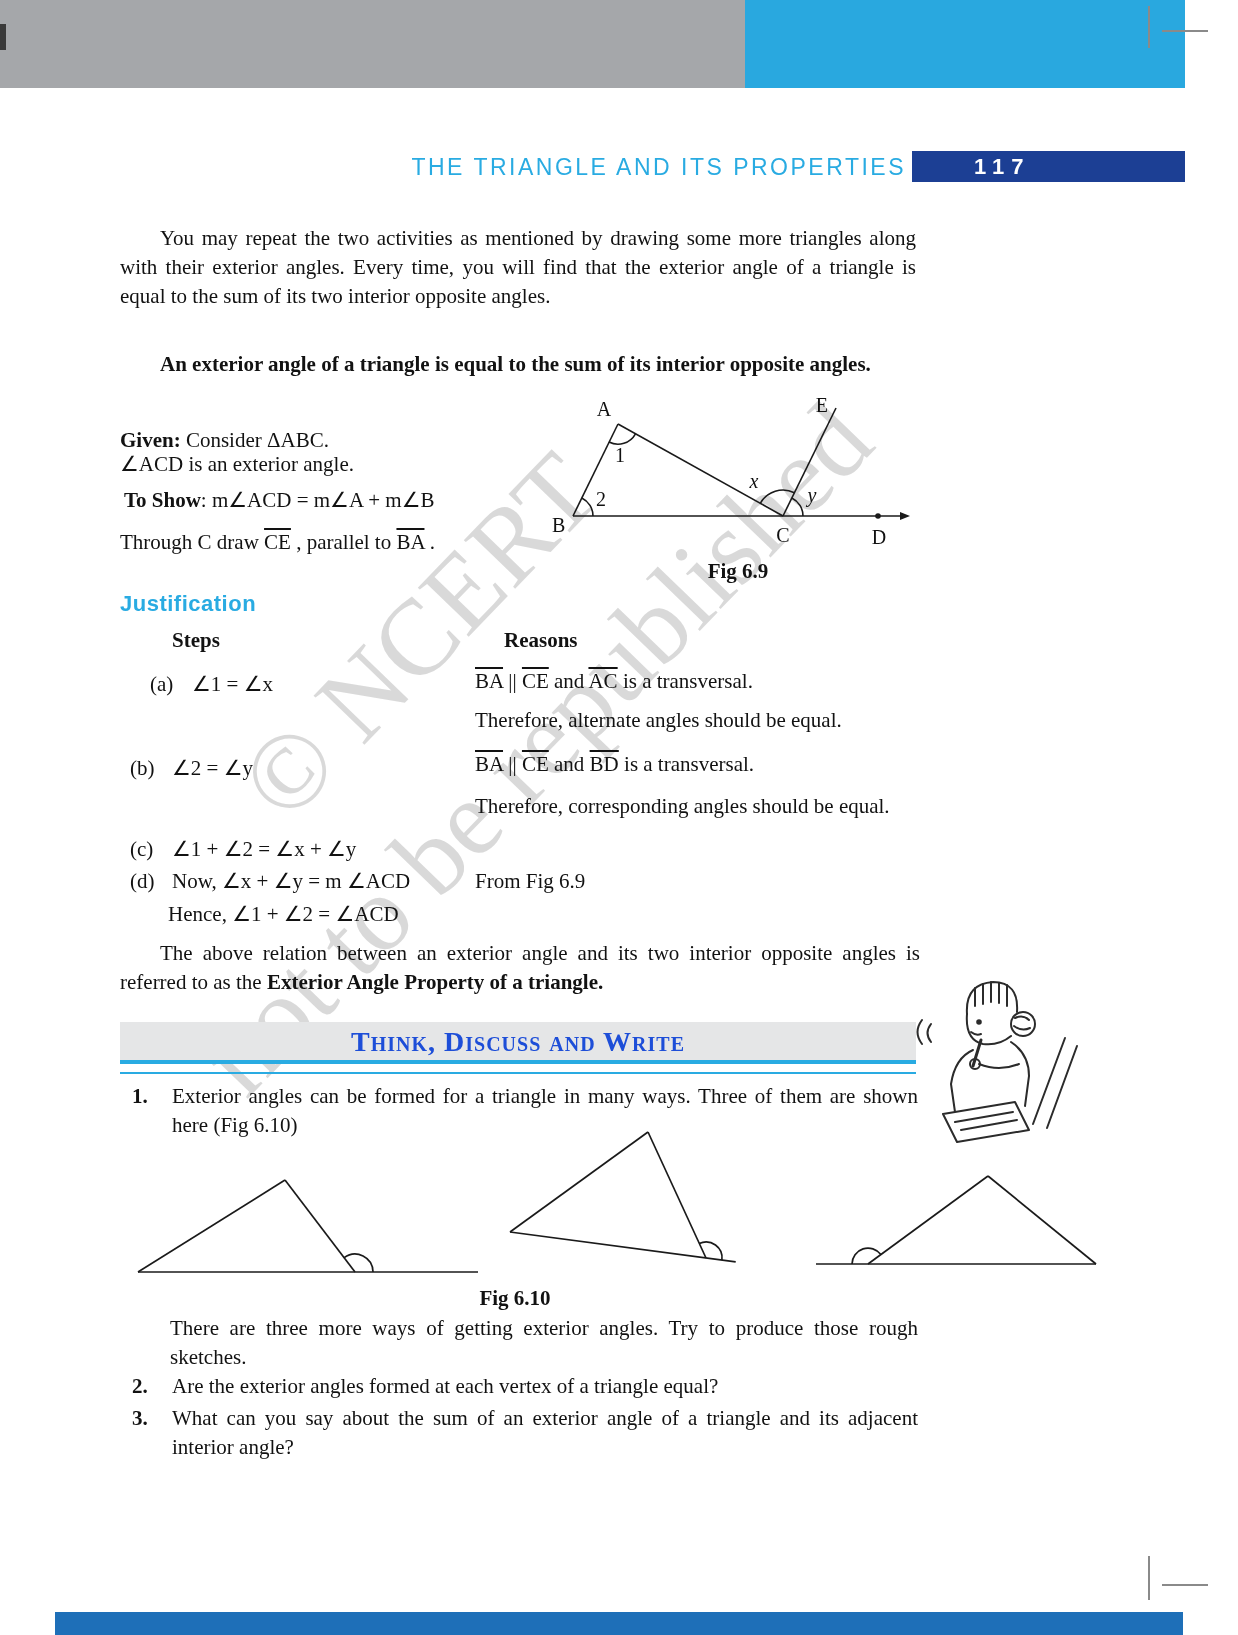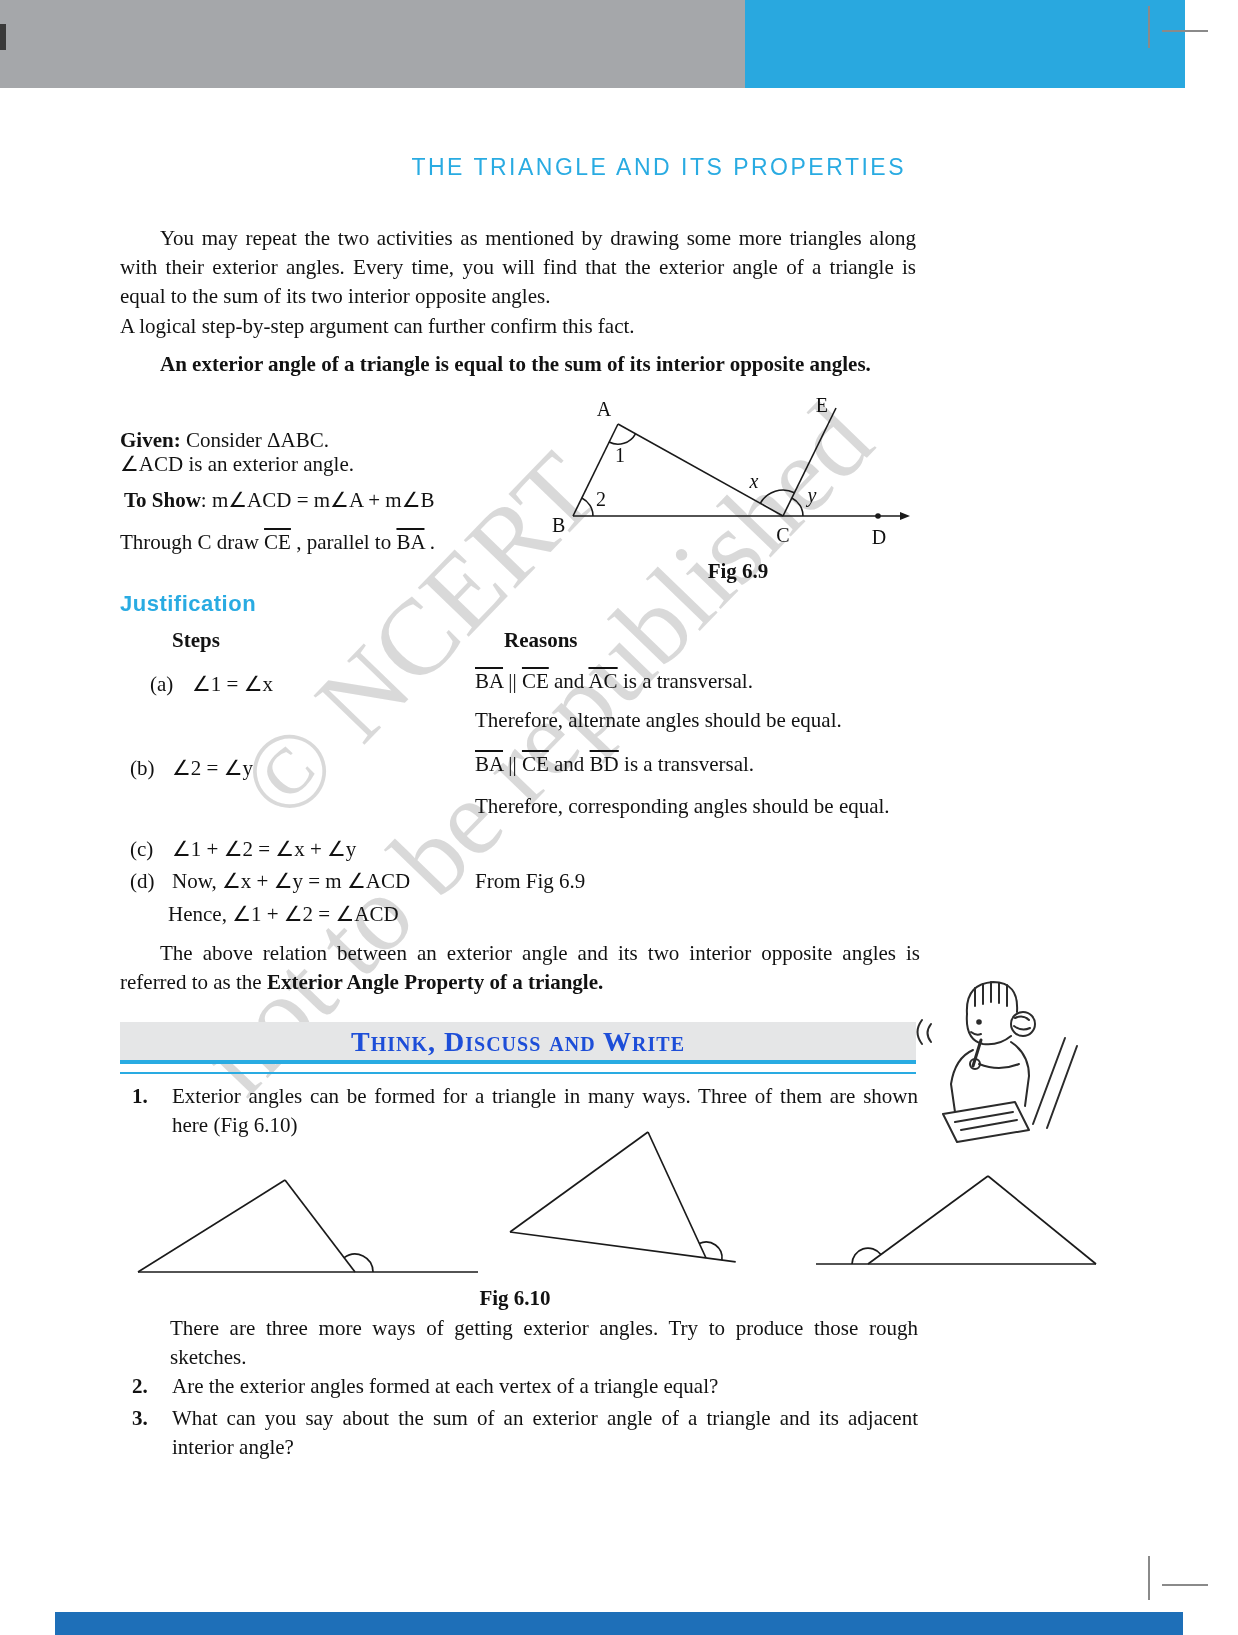--- a/index.html
+++ b/index.html
@@ -86,23 +86,25 @@
   <div class="edge-mark"></div>
   <div class="crop" style="top:6px;left:1148px;width:2px;height:42px;"></div>
   <div class="crop" style="top:30px;left:1162px;width:46px;height:2px;"></div>
 
   <div class="watermark">
     <div>© NCERT</div>
     <div>not to be republished</div>
   </div>
 
   <div class="header-title">THE TRIANGLE AND ITS PROPERTIES</div>
+  <div class="page-num-box">
+    <span>117</span>
+  </div>
 
   <div class="blk justify indent" style="top:224px;">You may repeat the two activities as mentioned by drawing some more triangles along with their exterior angles. Every time, you will find that the exterior angle of a triangle is equal to the sum of its two interior opposite angles.</div>
-  <div class="blk" style="top:312px;">A logical step-by-step argument can further confirm this fact.</div>
   <div class="blk justify indent b" style="top:350px;">An exterior angle of a triangle is equal to the sum of its interior opposite angles.</div>
 
   <div class="abs" style="top:414px;left:120px;line-height:29px;margin-top:12px;">
     <span class="b">Given:</span><span> Consider ΔABC.</span>
   </div>
   <div class="abs" style="top:450px;left:120px;line-height:29px;">∠ACD is an exterior angle.</div>
   <div class="abs" style="top:486px;left:124px;line-height:29px;">
     <span class="b">To Show</span><span>: m∠ACD = m∠A + m∠B</span>
   </div>
   <div class="abs" style="top:528px;left:120px;line-height:29px;">

